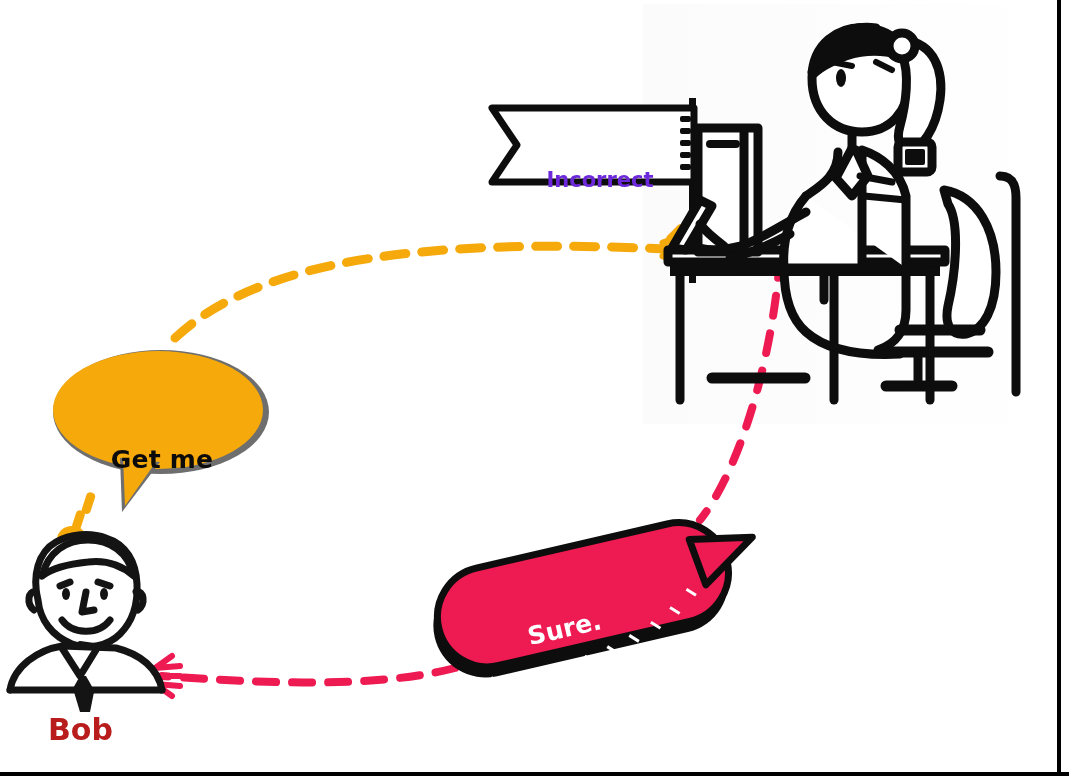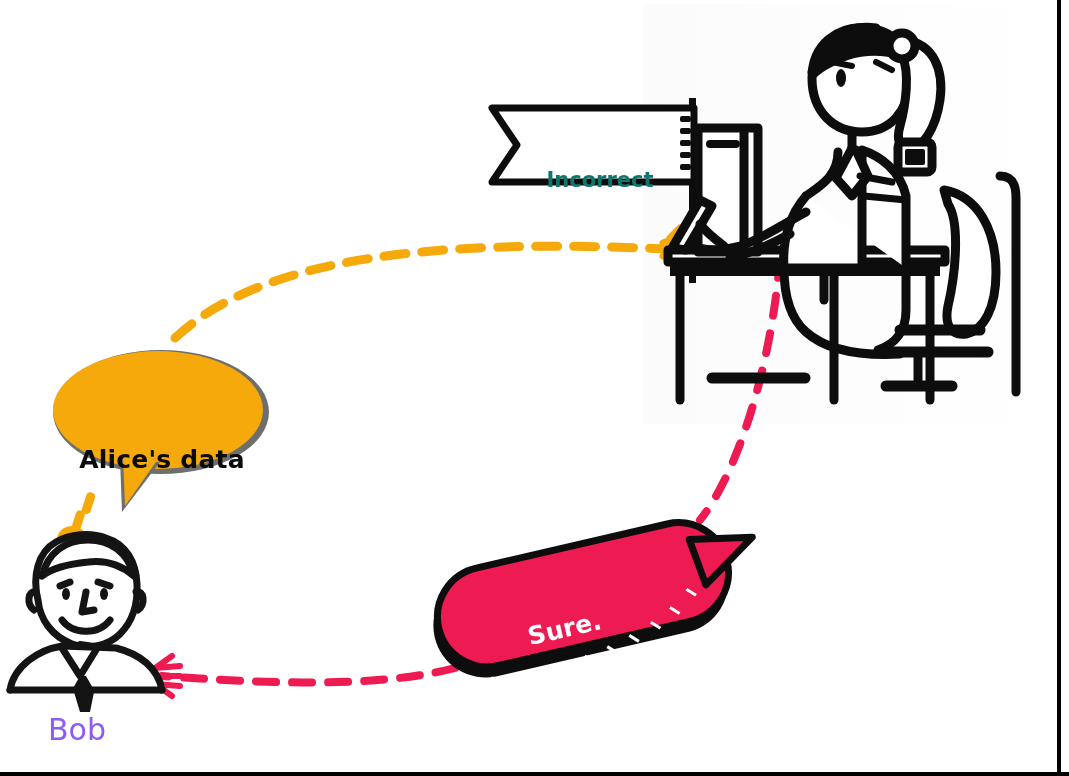--- a/index.html
+++ b/index.html
@@ -52,33 +52,33 @@
     font-family: "DejaVu Sans", sans-serif;
   }
   #banner-text {
     position: absolute;
     left: 512px;
     top: 112px;
     width: 176px;
     text-align: center;
     font-size: 21px;
     font-weight: 700;
-    color: #0f766e;
+    color: #6d28d9;
     line-height: 1.3;
     font-family: "DejaVu Sans", sans-serif;
     pointer-events: none;
     white-space: pre;
   }
   #bob-label {
     position: absolute;
     left: 48px;
     top: 712px;
     font-size: 30px;
-    font-weight: 400;
-    color: #8b5cf6;
+    font-weight: 700;
+    color: #b91c1c;
     font-family: "DejaVu Sans", sans-serif;
     pointer-events: none;
   }
 </style>
 </head>
 <body>
 
 <div id="stage">
 
   <svg id="scene" viewBox="0 0 1069 776" width="1069" height="776">
@@ -266,21 +266,21 @@
 
     <rect x="1057" y="0" width="4" height="776" fill="#000000"></rect>
     <rect x="0" y="772" width="1069" height="4" fill="#000000"></rect>
   </svg>
 
   <div id="banner-text">
     <div>Incorrect</div>
   </div>
 
   <div id="orange-bubble-text" class="bubble-text">
-    <div>Alice's data</div>
+    <div>Get me</div>
   </div>
 
   <div id="pink-bubble-text" class="bubble-text">
     <div>Sure.</div>
     <div>No problem</div>
   </div>
 
   <div id="bob-label">Bob</div>
 
 </div>

